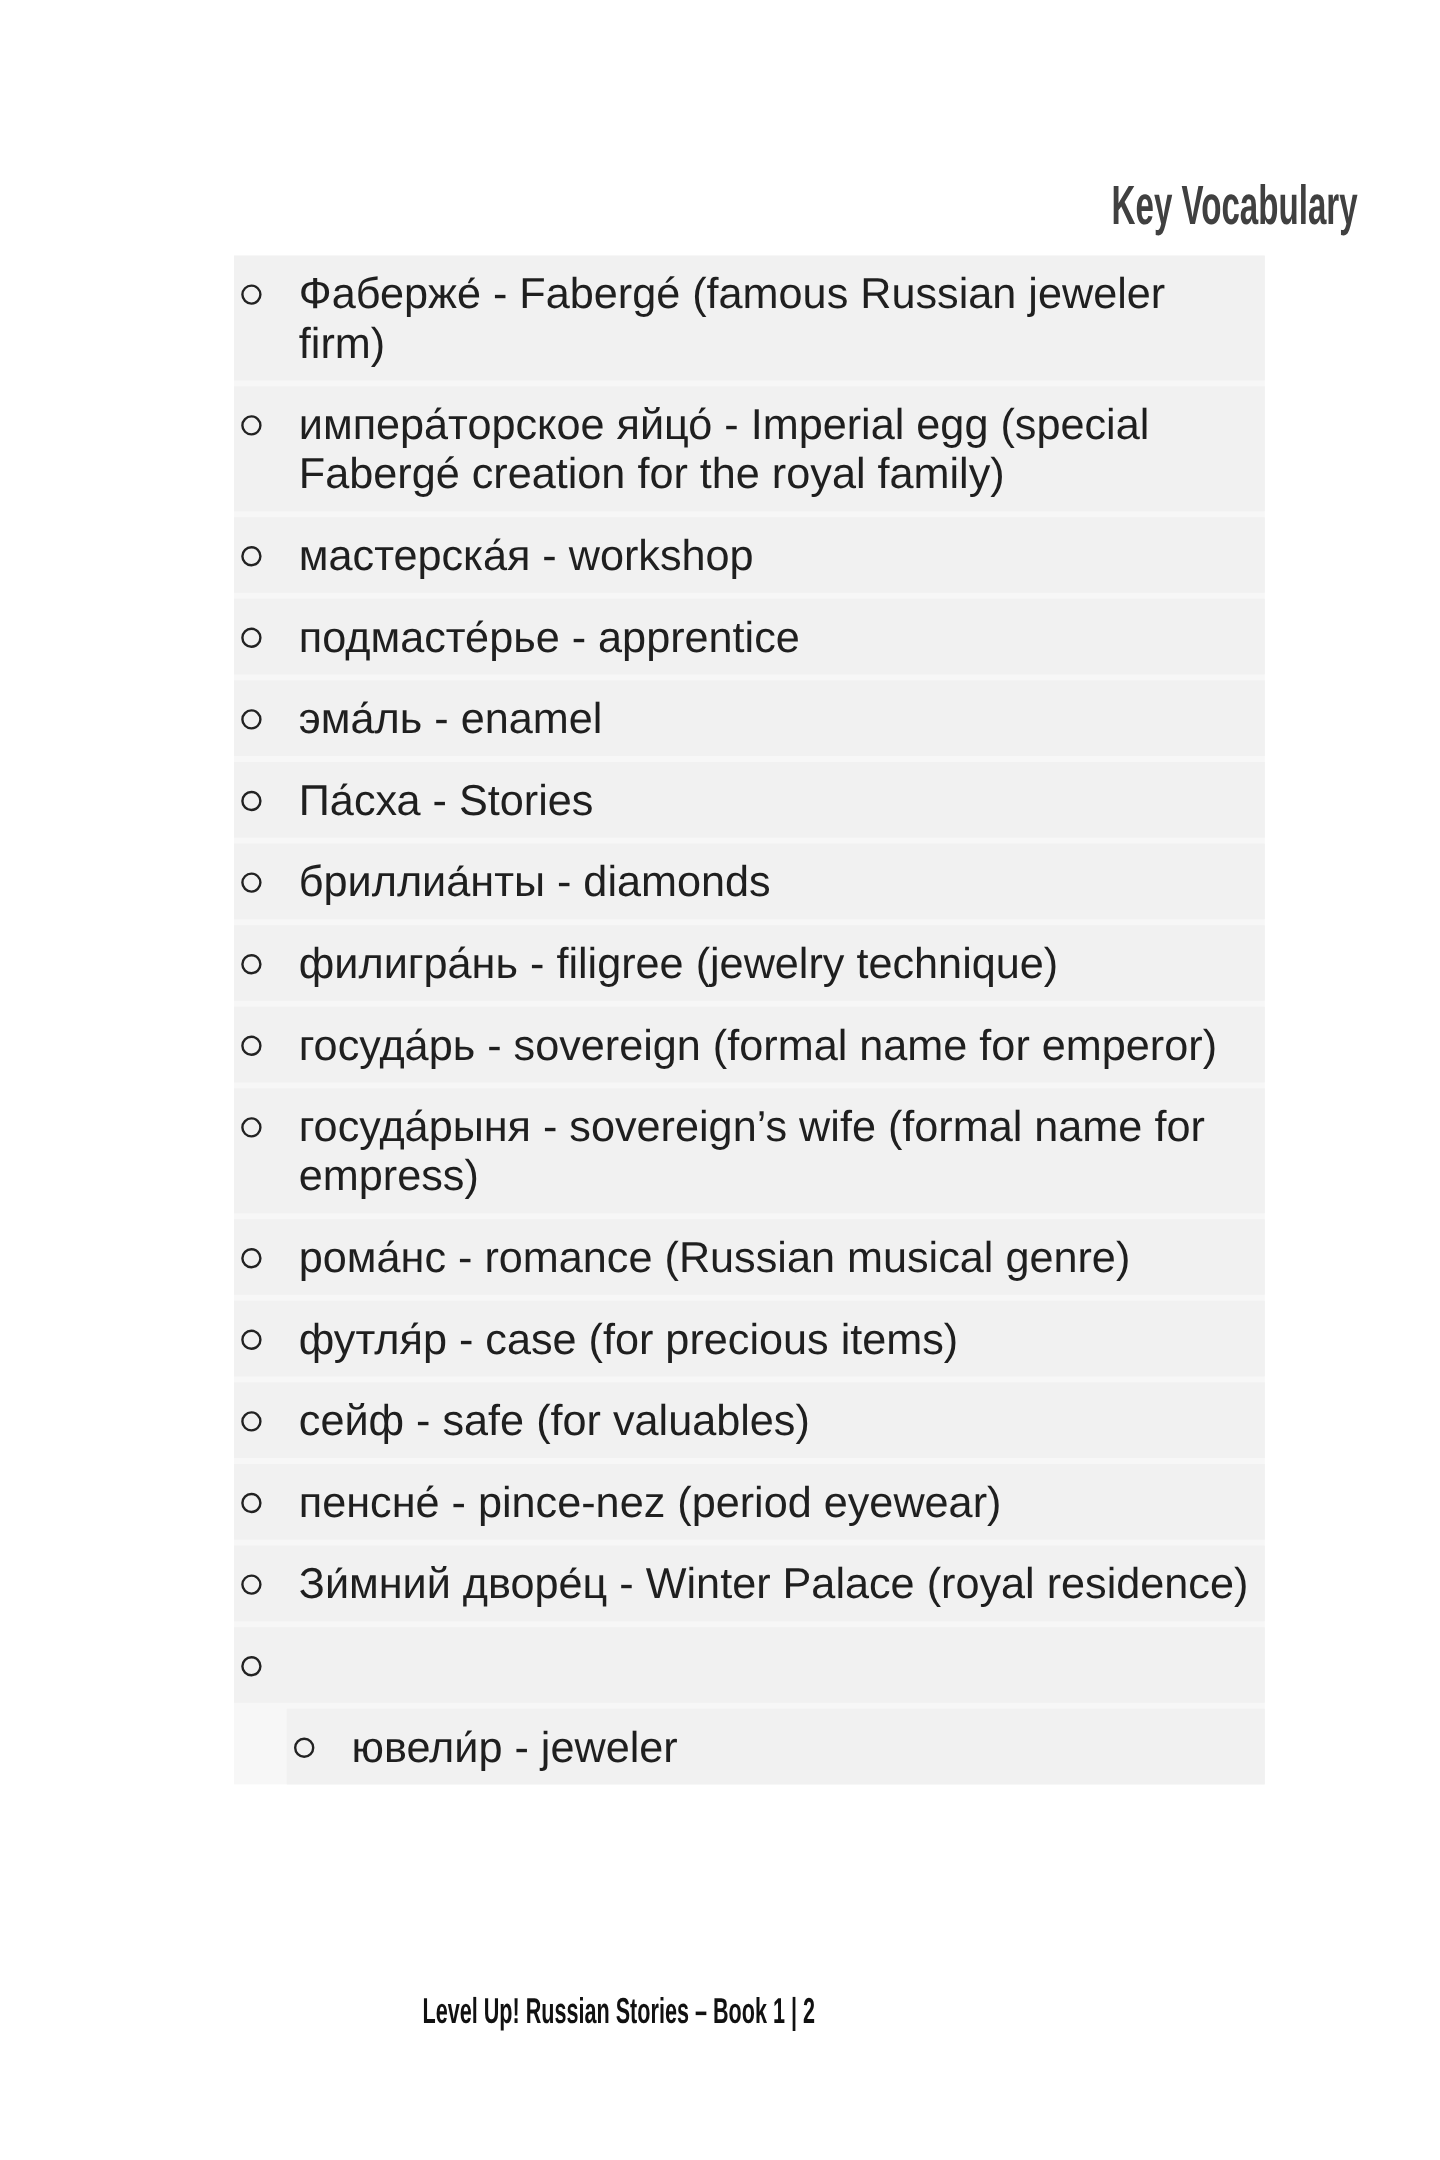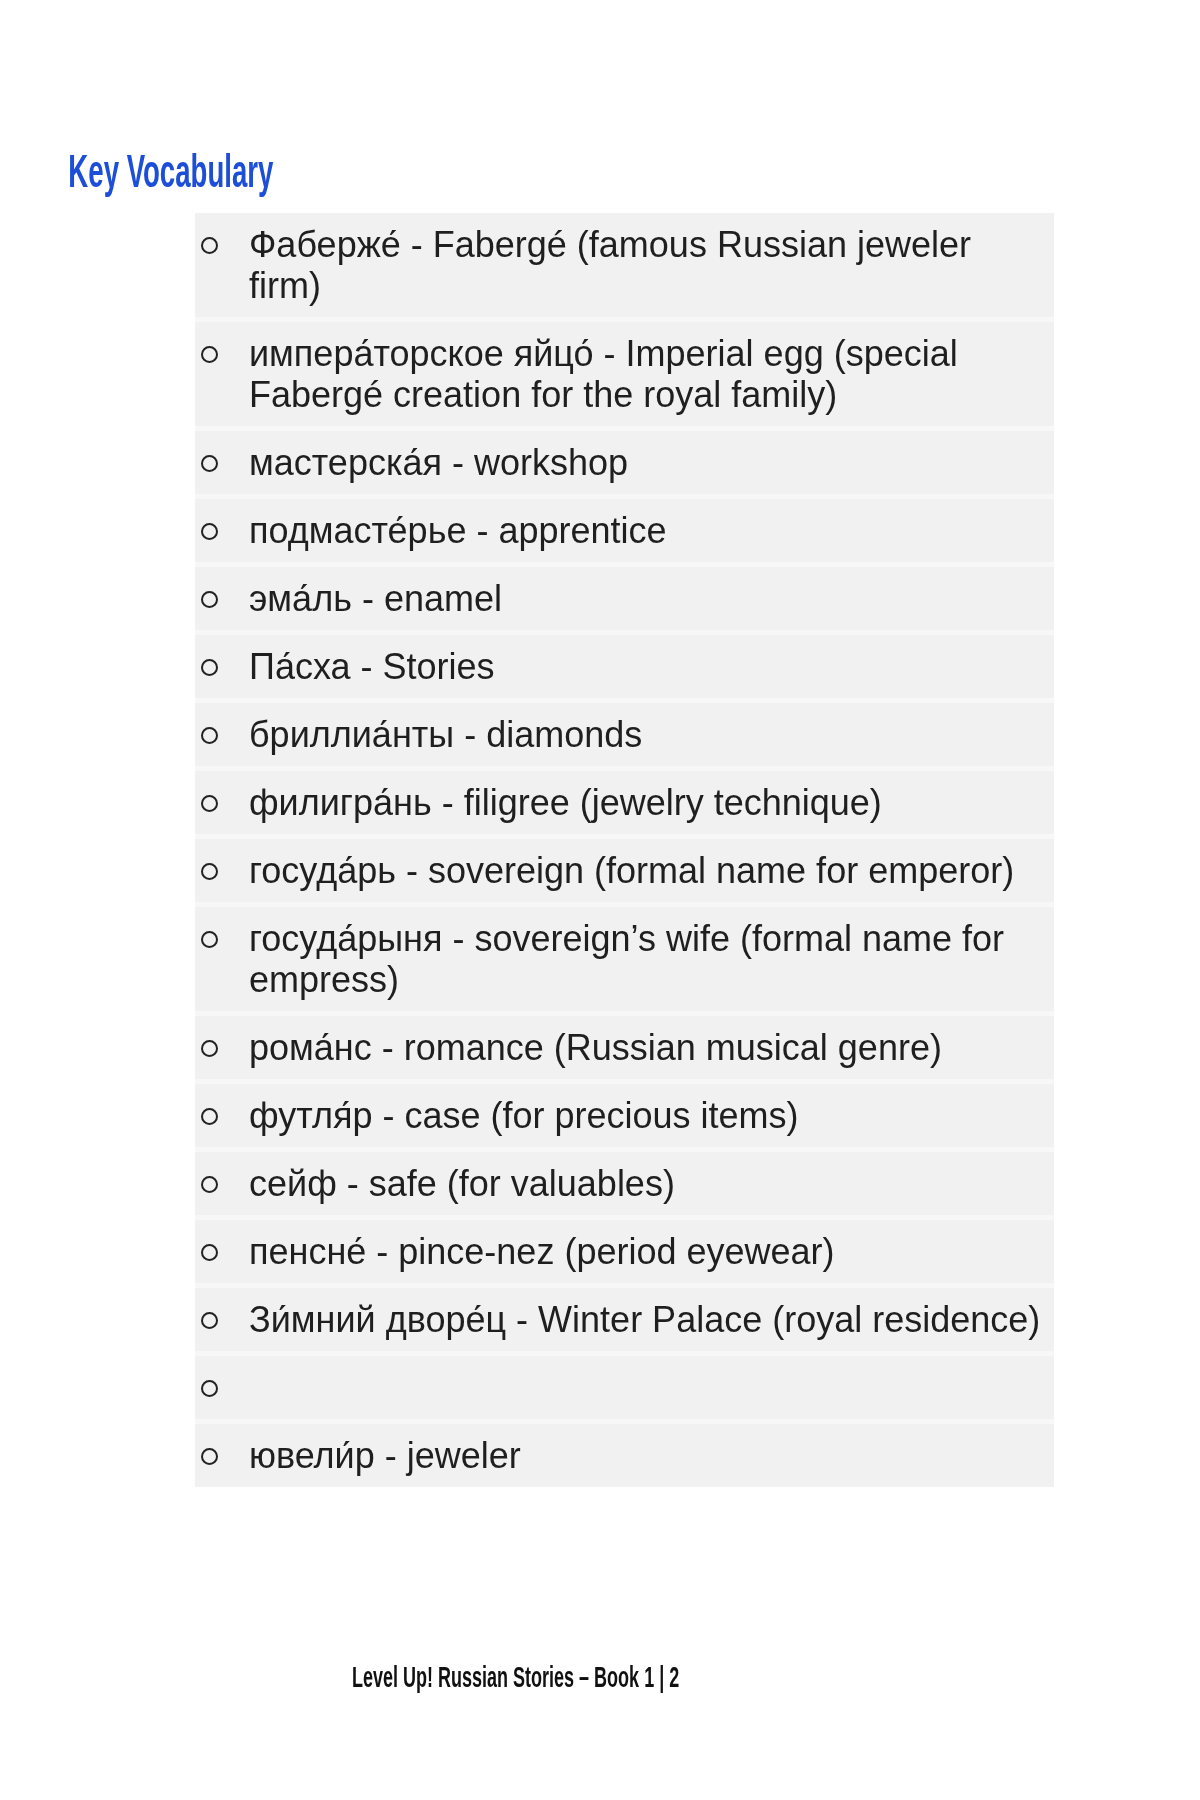--- a/index.html
+++ b/index.html
@@ -13,25 +13,25 @@
     height: 1800px;
     background: #ffffff;
     font-family: "Liberation Sans", sans-serif;
     overflow: hidden;
   }
   .title {
     position: absolute;
     top: 146px;
     left: 0;
     width: 1200px;
-    text-align: left;
+    text-align: right;
     font-size: 46px;
     font-weight: 700;
     line-height: 1.1;
-    color: #1d4ed8;
+    color: #404040;
   }
   .title .condensed,
   .footer .condensed {
     display: inline-block;
     transform: scaleX(0.6);
     transform-origin: center center;
     white-space: nowrap;
   }
   .vocab-list {
     position: absolute;
@@ -47,20 +47,21 @@
     align-items: flex-start;
     background: var(--item-bg, #f1f1f1);
     margin-bottom: 5px;
     padding: 11px 6px 11px 0;
     font-size: 36px;
     line-height: 41px;
     color: #1f1f1f;
   }
   .vocab-item:last-child {
     margin-bottom: 0;
+    margin-left: 44px;
   }
   .bullet-cell {
     flex: 0 0 54px;
     line-height: 41px;
     text-align: left;
   }
   .bullet {
     display: inline-block;
     width: 13px;
     height: 13px;

